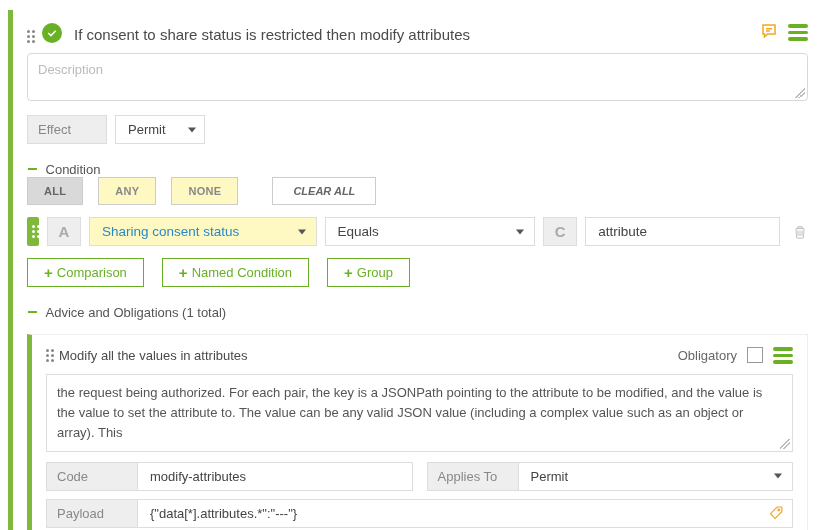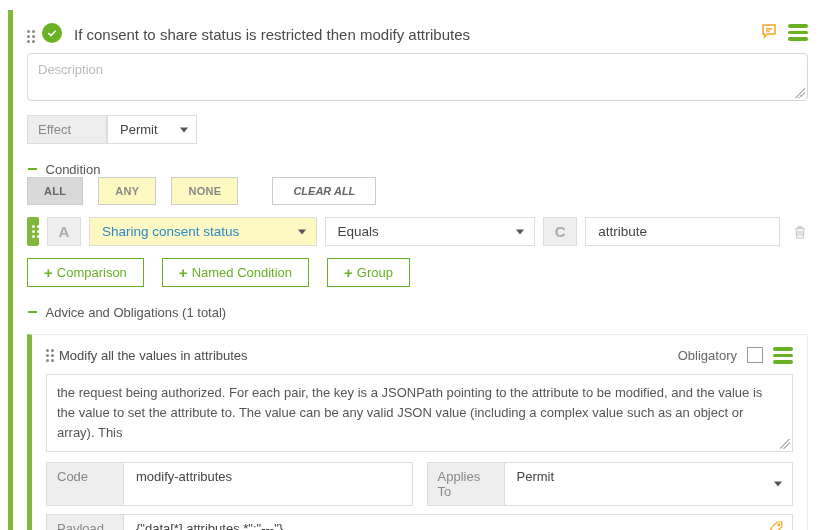--- a/index.html
+++ b/index.html
@@ -44,21 +44,21 @@
     resize: none;
     position:relative;
   }
   .desc-box::after {
     content:""; position:absolute; right:2px; bottom:2px;
     width:10px;height:10px;
     background:
       linear-gradient(135deg, transparent 45%, #bbb 45%, #bbb 55%, transparent 55%),
       linear-gradient(135deg, transparent 65%, #bbb 65%, #bbb 75%, transparent 75%);
   }
-  .row { display:flex; align-items:center; gap:0; margin-top:14px;}
+  .row { display:flex; align-items:center; gap:8px; margin-top:14px;}
   .field-label {
     background:#eee; color:#888; font-size:13px;
     padding:6px 18px 6px 10px; border:1px solid #ddd;
     min-width:80px;
   }
   .select {
     border:1px solid #ddd; padding:6px 28px 6px 12px;
     font-size:13px; color:#444; background:#fff; position:relative;
     min-width:90px; cursor:pointer;
   }
@@ -135,21 +135,21 @@
   .advice-desc::after {
     content:""; position:absolute; right:2px; bottom:2px;
     width:10px;height:10px;
     background:
       linear-gradient(135deg, transparent 45%, #bbb 45%, #bbb 55%, transparent 55%),
       linear-gradient(135deg, transparent 65%, #bbb 65%, #bbb 75%, transparent 75%);
   }
   .form-row { display:flex; gap:0; margin-bottom:8px;}
   .form-label {
     background:#eee; border:1px solid #ddd; color:#888;
-    padding:6px 10px; font-size:13px; width:78px;
+    padding:6px 10px; font-size:13px; width:92px;
   }
   .form-input {
     border:1px solid #ddd; padding:6px 12px; font-size:13px; color:#444; background:#fff;
     flex:1; margin-left:-1px;
   }
   .form-select {
     border:1px solid #ddd; padding:6px 28px 6px 12px; font-size:13px; color:#444;
     background:#fff; flex:1; margin-left:-1px; position:relative; cursor:pointer;
   }
   .form-select .caret{position:absolute;right:10px;top:50%;transform:translateY(-50%);

